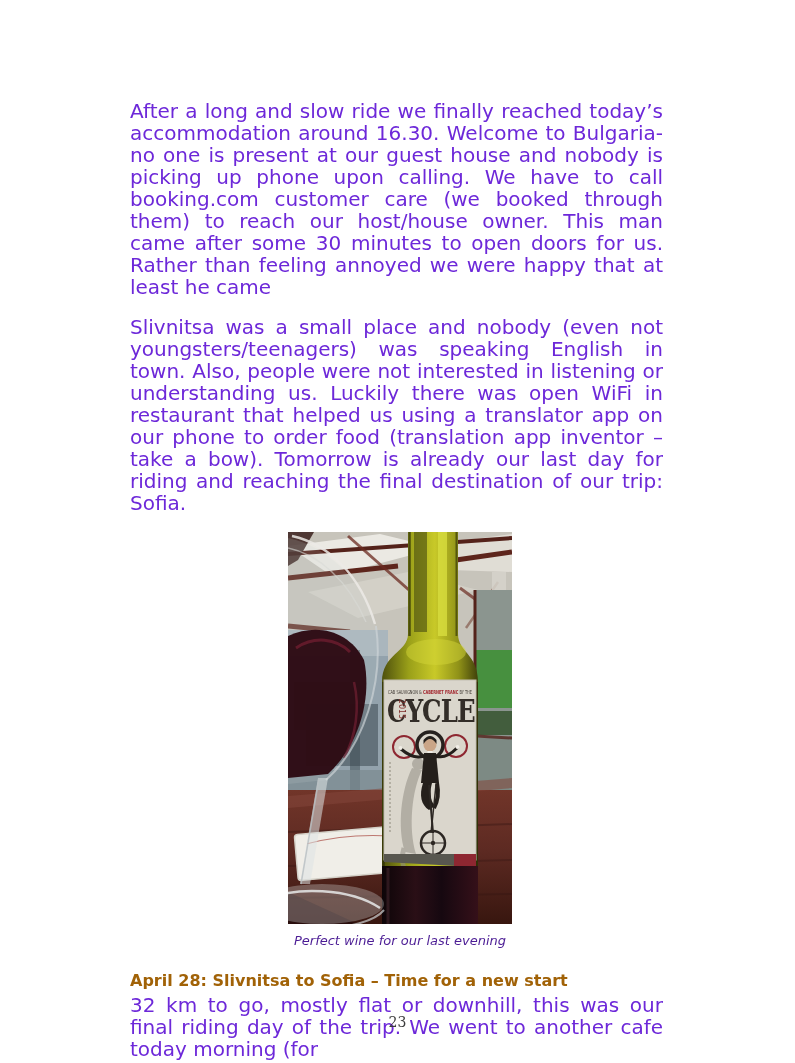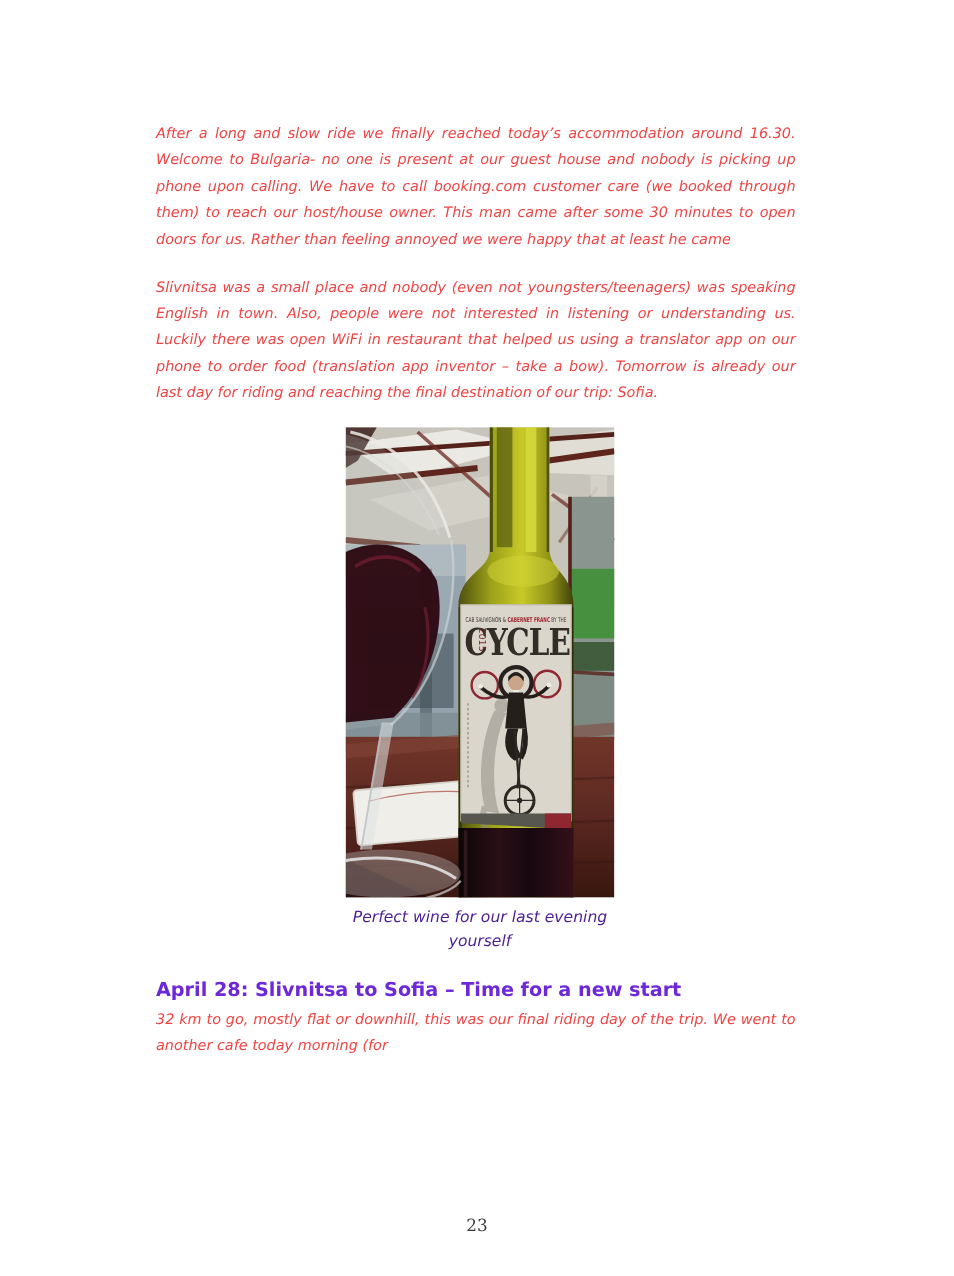--- a/index.html
+++ b/index.html
@@ -7,36 +7,35 @@
     position:relative;
     width:795px; height:1063px;
     background:#ffffff;
     font-family:"DejaVu Sans", sans-serif;
     color:#000;
     overflow:hidden;
   }
   .content { position:absolute; left:130px; top:100px; width:533px; }
   .body-text {
     margin:0 0 18px 0;
-    font-size:12px; line-height:22px;
+    font-size:20px; line-height:22px;
     text-align:justify;
-    color:#ef4444;
-    font-style:italic;
+    color:#6d28d9;
   }
   .figure { margin:11px 0 19px 0; padding:0; }
   .photo-wrap { width:224px; height:392px; margin:0 0 0 158px; }
   .photo-wrap svg { display:block; }
   .caption {
     width:260px; margin:7px 0 0 140px;
     font-style:italic; font-size:13px; line-height:20px;
     text-align:center; color:#4c1d95;
   }
   .section-heading {
     margin:0; font-size:16px; line-height:22px;
-    font-weight:bold; color:#6d28d9; text-align:left;
+    font-weight:bold; color:#a16207; text-align:left;
   }
   .body-text.last { margin:2px 0 0 0; }
   .footer {
     position:absolute; top:1014px; left:0; width:100%;
     text-align:center;
     font-family:"DejaVu Serif", serif;
     font-size:14px; color:#3c3c3c;
   }
 </style>
 </head>
@@ -194,21 +193,20 @@
             <polygon points="30,246 40,246 22,352 12,352" fill="#dfe3e4" opacity="0.55"></polygon>
             <line x1="31" y1="246" x2="13" y2="352" stroke="#b9c0c3" stroke-width="1.5" opacity="0.8"></line>
             <ellipse cx="34" cy="372" rx="62" ry="20" fill="#dfe3e4" opacity="0.3"></ellipse>
             <path d="M-20,368 C6,354 62,356 92,376" stroke="#e8eaea" stroke-width="2.5" fill="none" opacity="0.85"></path>
             <path d="M96,378 C86,390 60,396 30,396" stroke="#cfd4d6" stroke-width="2" fill="none" opacity="0.7"></path>
           </g>
         </svg>
       </div>
       <figcaption class="caption">
         <div>Perfect wine for our last evening</div>
-        <div>yourself</div>
       </figcaption>
     </figure>
 
     <h2 class="section-heading">April 28: Slivnitsa to Sofia – Time for a new start</h2>
 
     <p class="body-text last">32 km to go, mostly flat or downhill, this was our final riding day of the trip. We went to another cafe today morning (for</p>
 
   </main>
 
   <footer class="footer">

